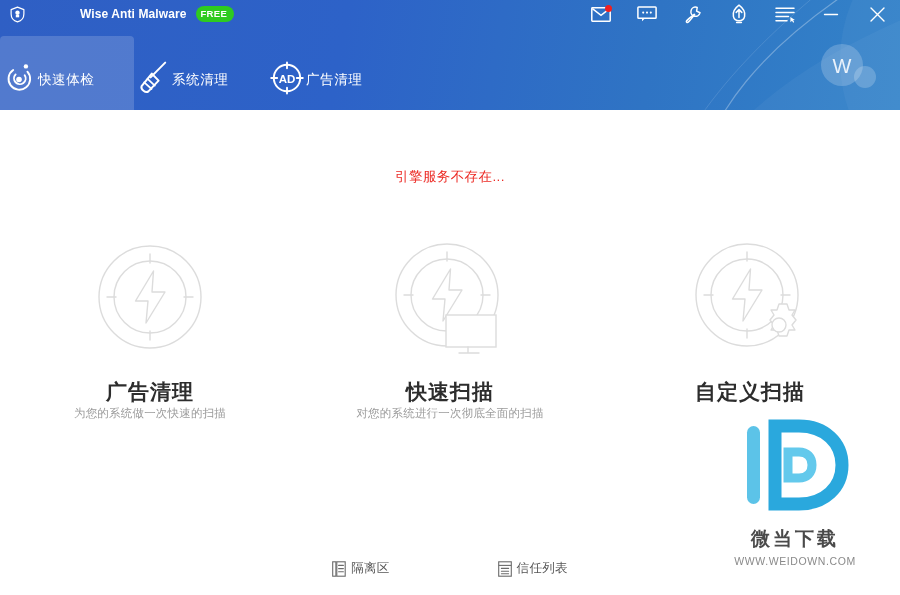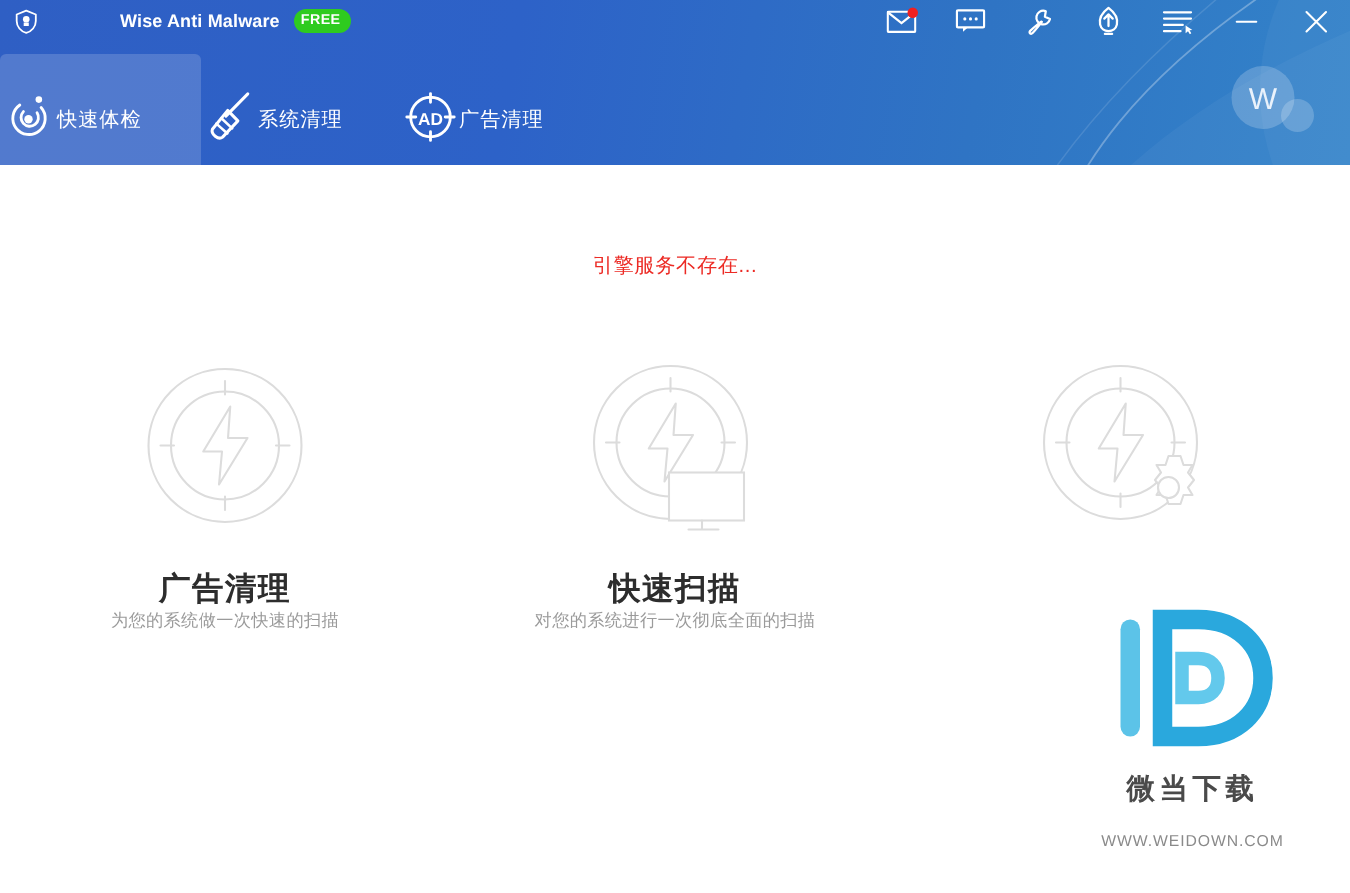--- a/index.html
+++ b/index.html
@@ -235,21 +235,21 @@
     align-items: flex-end;
   }
   .wm-text {
     margin-top: 14px;
     color: #4a4a4a;
     font-size: 19px;
     font-weight: bold;
     letter-spacing: 3px;
   }
   .wm-url {
-    margin-top: 16px;
+    margin-top: 3px;
     color: #8a8a8a;
     font-size: 10.5px;
     letter-spacing: .6px;
   }
 </style>
 </head>
 <body>
 
 <div class="app">
 
@@ -426,24 +426,50 @@
             <g fill="none" stroke="#dcdcdc" stroke-width="1.4">
               <circle cx="59" cy="56" r="51"></circle>
               <circle cx="59" cy="56" r="36"></circle>
               <path d="M59 13 V22 M59 90 V99 M16 56 H25 M93 56 H102" stroke-linecap="round"></path>
               <path d="M62.5 30 L44.5 60 H57 L55 82 L74 51 H61 Z" stroke-linejoin="round"></path>
               <path d="M83 71 h6 l2 -6 h8 l2 6 h6 l-3 5 l4 5 l-4 5 l3 5 h-6 l-2 6 h-8 l-2 -6 h-6 l3 -5 l-4 -5 l4 -5 z" fill="#ffffff" stroke-linejoin="round"></path>
               <circle cx="91" cy="86" r="7" fill="#ffffff"></circle>
             </g>
           </svg>
         </span>
-      </div>
-
-    </div>
-
+        <span class="scan-title">自定义扫描</span>
+      </div>
+
+    </div>
+
+    <div class="footer-links">
+
+      <div class="footer-link">
+        <span class="fl-icon">
+          <svg width="14" height="16" viewBox="0 0 14 16">
+            <rect x="0.7" y="0.8" width="3.2" height="14.4" fill="none" stroke="#6b6b6b" stroke-width="1.1"></rect>
+            <rect x="4.8" y="0.8" width="8.4" height="14.4" fill="none" stroke="#6b6b6b" stroke-width="1.1"></rect>
+            <path d="M6.6 4.4 H11.4 M6.6 7.6 H11.4 M6.6 10.8 H11.4" stroke="#6b6b6b" stroke-width="1.1" stroke-linecap="round"></path>
+          </svg>
+        </span>
+        <span>隔离区</span>
+      </div>
+
+      <div class="footer-link">
+        <span class="fl-icon">
+          <svg width="14" height="16" viewBox="0 0 14 16">
+            <rect x="0.7" y="0.8" width="12.6" height="14.4" fill="none" stroke="#6b6b6b" stroke-width="1.1"></rect>
+            <path d="M0.7 4.4 H13.3" stroke="#6b6b6b" stroke-width="1.1"></path>
+            <path d="M3.4 7.4 H10.6 M3.4 10.2 H10.6 M3.4 12.8 H10.6" stroke="#6b6b6b" stroke-width="1.1" stroke-linecap="round"></path>
+          </svg>
+        </span>
+        <span>信任列表</span>
+      </div>
+
+    </div>
 
   </div>
 
   <div class="watermark">
     <div class="wm-logo">
       <svg width="108" height="96" viewBox="0 0 108 96">
         <rect x="6" y="10" width="13" height="78" rx="6.5" fill="#5cc3e8"></rect>
         <path d="M34 10 H58 C84 10 101 27 101 49 C101 71 84 88 58 88 H34 Z" fill="none" stroke="#2aa8dd" stroke-width="13"></path>
         <path d="M47 36 H58 C66 36 71 41 71 49 C71 57 66 62 58 62 H47 Z" fill="none" stroke="#63c9ec" stroke-width="9"></path>
       </svg>

